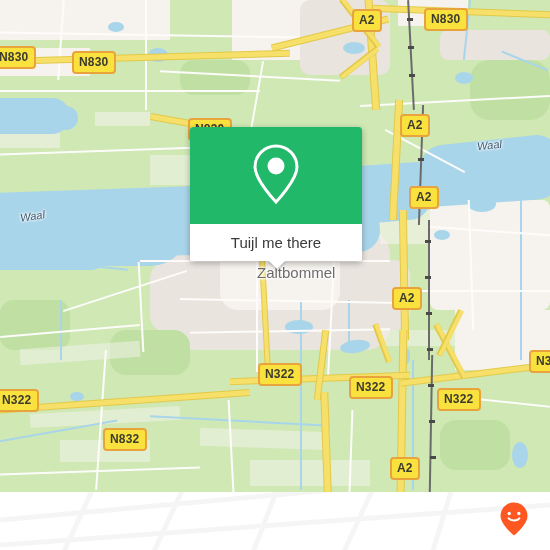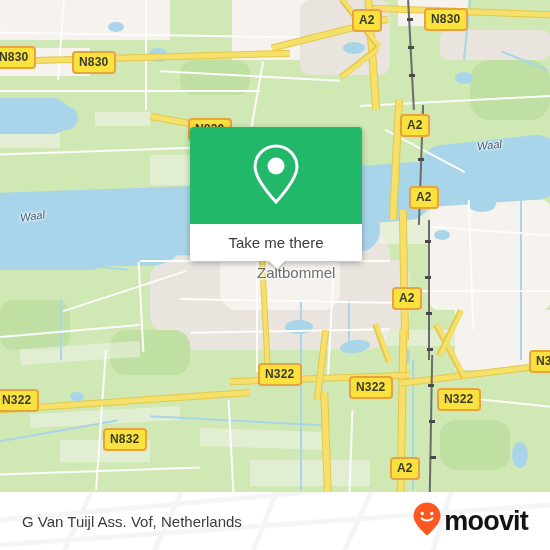--- a/index.html
+++ b/index.html
@@ -353,49 +353,47 @@
     <div id="popup">
       <div id="popup-head">
         <span>
           <svg width="52" height="64" viewBox="0 0 52 64" aria-hidden="true">
             <path d="M26 4 C14.4 4 5 13.4 5 25 C5 38 26 60 26 60 C26 60 47 38 47 25 C47 13.4 37.6 4 26 4 Z" fill="none" stroke="#ffffff" stroke-width="3"></path>
             <circle cx="26" cy="24" r="8.5" fill="#ffffff"></circle>
           </svg>
         </span>
       </div>
       <div id="popup-btn">
-        <span>Take me there</span>
+        <span>Tuijl me there</span>
       </div>
       <div id="popup-tail"></div>
     </div>
 
 
   </div>
 
   <div id="footer">
     <svg id="footer-watermark" viewBox="0 0 550 550" aria-hidden="true">
       <g stroke="#5a5a5a" stroke-width="5" fill="none">
         <path d="M60 560 L120 430"></path>
         <path d="M150 560 L210 430"></path>
         <path d="M250 560 L300 430"></path>
         <path d="M340 560 L400 430"></path>
         <path d="M0 520 L550 470"></path>
         <path d="M0 545 L550 505"></path>
         <path d="M430 560 L470 430"></path>
       </g>
     </svg>
 
-    <div id="footer-title">G Van Tuijl Ass. Vof, Netherlands</div>
 
     <div id="footer-logo">
       <span>
         <svg width="28" height="34" viewBox="0 0 28 34" aria-hidden="true">
           <path d="M14 0.5 C6.5 0.5 0.5 6.5 0.5 14 C0.5 22.5 14 33.5 14 33.5 C14 33.5 27.5 22.5 27.5 14 C27.5 6.5 21.5 0.5 14 0.5 Z" fill="#ff5722"></path>
           <circle cx="9.2" cy="11.5" r="1.7" fill="#ffffff"></circle>
           <circle cx="18.8" cy="11.5" r="1.7" fill="#ffffff"></circle>
           <path d="M8.6 16.2 C10.6 19.2 17.4 19.2 19.4 16.2" stroke="#ffffff" stroke-width="1.9" fill="none" stroke-linecap="round"></path>
         </svg>
       </span>
-      <span id="moovit-word">moovit</span>
     </div>
   </div>
 
 </div>
 
 </body></html>

